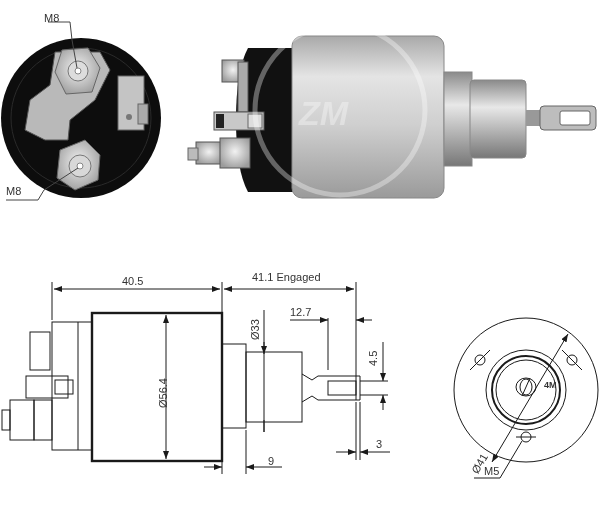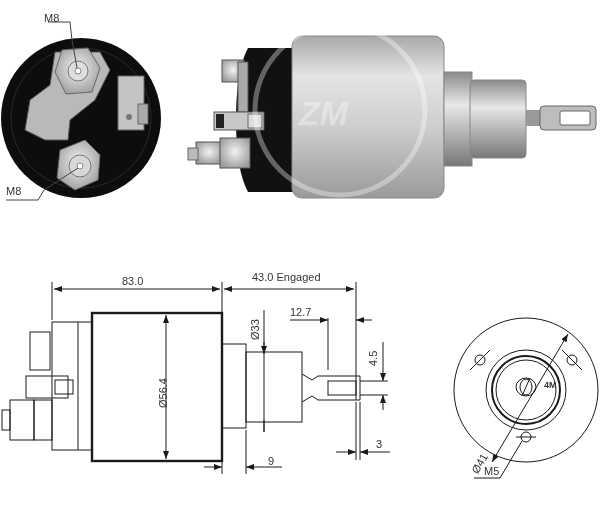--- a/index.html
+++ b/index.html
@@ -145,22 +145,22 @@
 
     <line x1="492" y1="462" x2="568" y2="334" marker-start="url(#arr)" marker-end="url(#arr)"></line>
     <polyline points="474,478 500,478 522,441"></polyline>
   </g>
 </svg>
 
 <span class="lbl" style="left:44px;top:13px;">M8</span>
 <span class="lbl" style="left:6px;top:186px;">M8</span>
 <span class="lbl" style="left:299px;top:96px;font-size:34px;font-weight:bold;font-style:italic;color:rgba(255,255,255,0.35);">ZM</span>
 
-<span class="lbl" style="left:122px;top:276px;">83.0</span>
-<span class="lbl" style="left:252px;top:272px;">43.0 Engaged</span>
+<span class="lbl" style="left:122px;top:276px;">40.5</span>
+<span class="lbl" style="left:252px;top:272px;">41.1 Engaged</span>
 <span class="lbl" style="left:290px;top:307px;">12.7</span>
 <span class="lbl rot" style="left:158px;top:408px;">Ø56.4</span>
 <span class="lbl rot" style="left:250px;top:340px;">Ø33</span>
 <span class="lbl rot" style="left:368px;top:366px;">4.5</span>
 <span class="lbl" style="left:376px;top:439px;">3</span>
 <span class="lbl" style="left:268px;top:456px;">9</span>
 
 <span class="lbl rot-d" style="left:470px;top:470px;">Ø41</span>
 <span class="lbl" style="left:484px;top:466px;">M5</span>
 <span class="lbl" style="left:544px;top:381px;font-size:9px;font-weight:bold;">4M</span>

